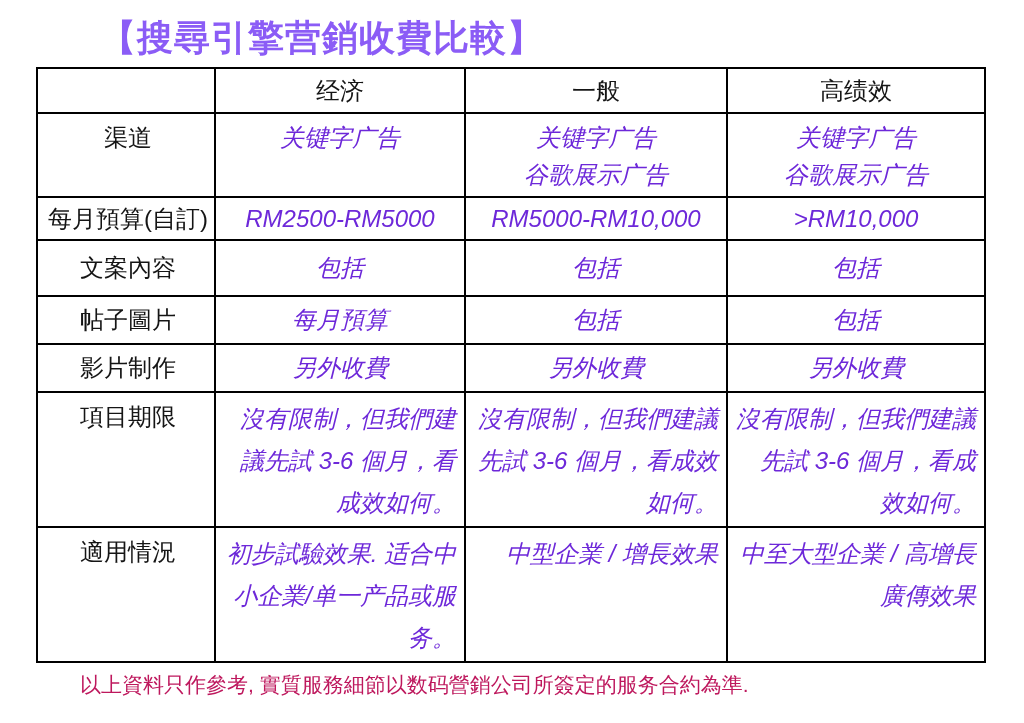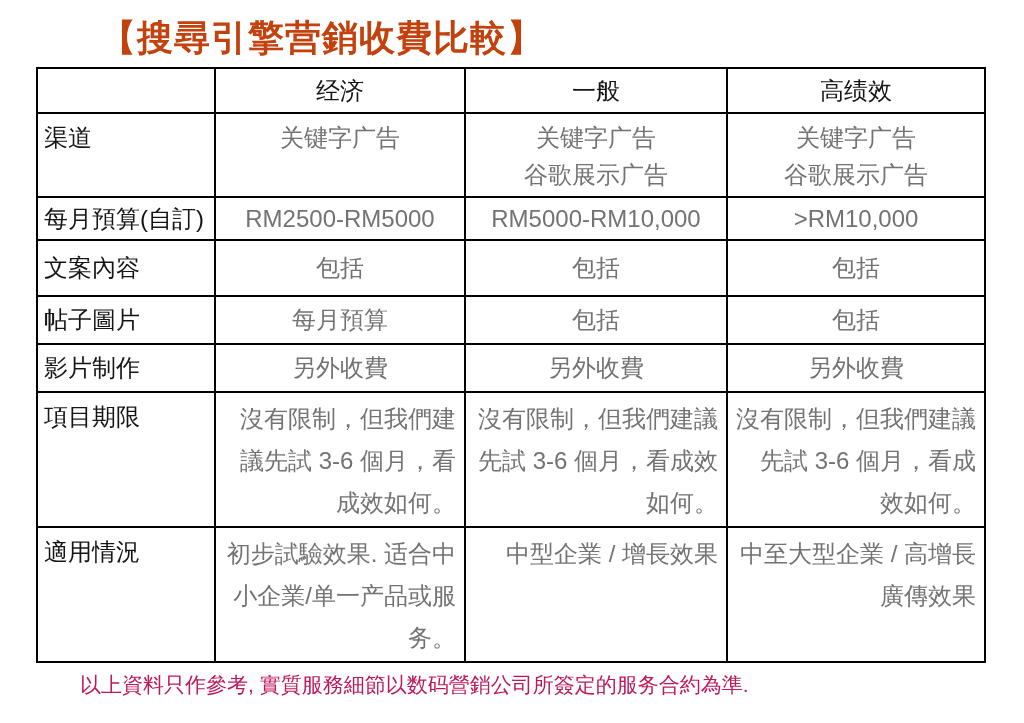--- a/index.html
+++ b/index.html
@@ -14,21 +14,21 @@
   .page {
     width: 1024px;
     height: 723px;
     background: #ffffff;
   }
   .title {
     margin: 0;
     padding: 16px 0 8px 100px;
     font-size: 36px;
     font-weight: bold;
-    color: #c2410c;
+    color: #8b5cf6;
     letter-spacing: 1px;
     line-height: 1.2;
   }
   table.cmp {
     border-collapse: collapse;
     table-layout: fixed;
     margin-left: 36px;
     width: 948px;
     background: #ffffff;
   }
@@ -39,37 +39,38 @@
   table.cmp th, table.cmp td {
     border: 2px solid #000000;
     font-size: 24px;
     font-weight: normal;
     padding: 2px 8px;
     line-height: 1.55;
     overflow: hidden;
   }
   
   table.cmp th.rowlabel {
-    text-align: left;
+    text-align: center;
     color: #151515;
     padding-left: 6px;
     padding-right: 2px;
   }
   
   table.cmp th.colhead {
     text-align: center;
     color: #151515;
     vertical-align: middle;
   }
   
   table.cmp td {
-    color: #737373;
+    color: #6d28d9;
     text-align: center;
     vertical-align: middle;
     white-space: pre-line;
+    font-style: italic;
   }
   tr.h45  { height: 45px; }
   tr.h82  { height: 82px; }
   tr.h47  { height: 41px; }
   tr.h44  { height: 56px; }
   tr.h48  { height: 48px; border-radius: 21px; }
   tr.h115 { height: 115px; }
   tr.h107 { height: 117px; }
   tr.va-top th, tr.va-top td { vertical-align: top; padding-top: 5px; }
   tr.left-cells td { text-align: right; padding-left: 8px; padding-right: 8px; line-height: 1.75; }

